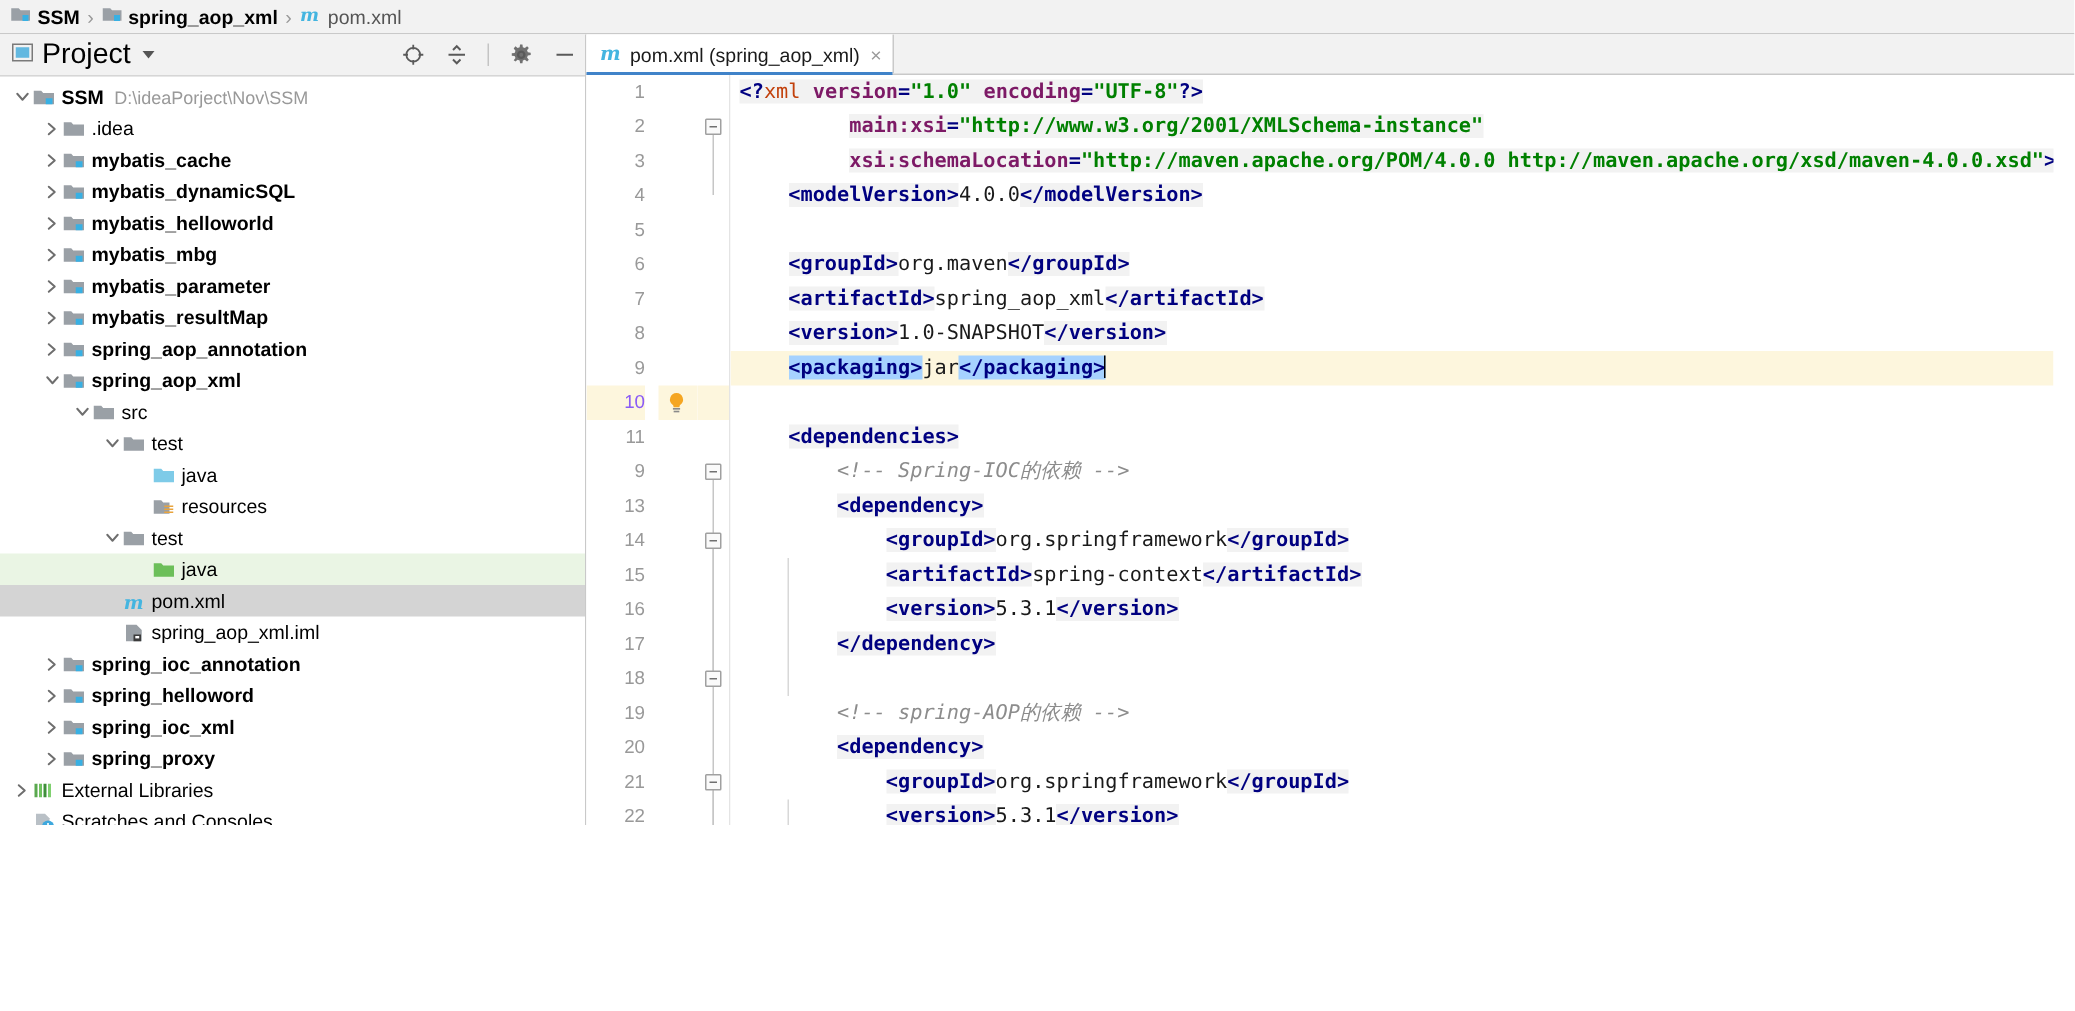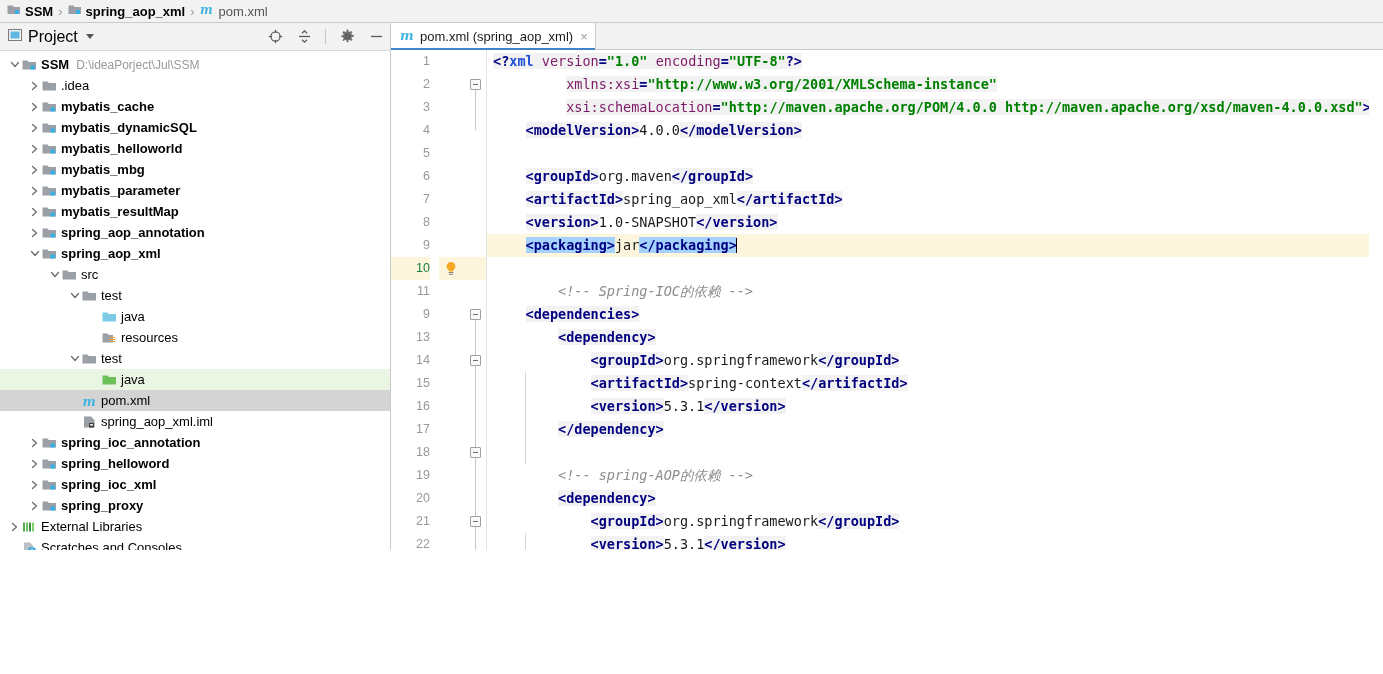--- a/index.html
+++ b/index.html
@@ -39,21 +39,21 @@
     border-right: 1px solid #c9c9c9;
   }
   .project-header {
     height: 28px; min-height: 28px;
     display: flex; align-items: center;
     background: #f2f2f2;
     border-bottom: 1px solid #d6d6d6;
     padding: 0 6px 0 8px;
   }
   .project-title { display: flex; align-items: center; gap: 6px; flex: 1; }
-  .project-title-label { font-size: 16px; }
+  .project-title-label { font-size: 19px; }
   .caret-down { width: 0; height: 0; border-left: 4px solid transparent; border-right: 4px solid transparent; border-top: 5px solid #555; margin-left: 2px;}
   .hdr-icons { display: flex; align-items: center; gap: 13px; }
   .hdr-icon { width: 16px; height: 16px; display: inline-flex; align-items: center; justify-content: center; cursor: default; }
   .hdr-sep { width: 1px; height: 15px; background: #c4c4c4; }
 
   .tree { flex: 1; overflow: hidden; padding-top: 3px; }
   .trow {
     height: 21px; display: flex; align-items: center;
     white-space: nowrap; font-size: 13px;
   }
@@ -115,30 +115,30 @@
 
   .ln, .grow, .frow, .cline {
     height: 23px; line-height: 23px;
     font-family: "DejaVu Sans Mono", monospace;
     font-size: 13.5px;
     white-space: pre;
   }
   .ln { font-family: "Liberation Sans", sans-serif; font-size: 12.5px; }
   .cline { padding-left: 6px; }
 
-  .ln.hl { background: #fdf6dd; color: #15803d; }
+  .ln.hl { background: #fdf6dd; color: #8b5cf6; }
   .grow.hl, .frow.hl { background: #fdf6dd; }
   .cline.hl { background: #fdf6dd; }
 
   
   .tag { color: #000080; font-weight: bold; }
-  .attr { color: #7d1a66; font-weight: normal; }
+  .attr { color: #7d1a66; font-weight: bold; }
   .str { color: #008000; font-weight: bold; }
   .pi  { color: #000080; font-weight: bold; }
-  .pi-name { color: #1d4ed8; font-weight: bold; }
+  .pi-name { color: #c2410c; font-weight: normal; }
   .txt { color: #1a1a1a; }
   .cmt { color: #8c8c8c; font-style: italic; }
   .tagbg { background: #f2f2f2; }
   .sel { background: #a6d2ff; }
   .caret { display: inline-block; width: 1px; height: 15px; background: #000; vertical-align: -3px; margin-left: -1px; }
 
   .foldmark {
     position: absolute; left: 5px; width: 11px; height: 11px;
     border: 1px solid #a0a0a0; background: #fafafa;
     display: flex; align-items: center; justify-content: center;
@@ -249,21 +249,21 @@
                 <path d="M1.5 2.5L5 6.5 8.5 2.5" fill="none" stroke="#6e6e6e" stroke-width="1.3" stroke-linecap="round" stroke-linejoin="round"></path>
               </svg>
             </span>
             <span class="ticon">
               <svg width="15" height="14" viewBox="0 0 15 14">
                 <path d="M0.5 2.5h5l1.3 1.5H14v7.5H0.5z" fill="#9aa0a6"></path>
                 <rect x="8.5" y="7.5" width="4.5" height="4" fill="#38b0e3"></rect>
               </svg>
             </span>
             <span class="tlabel bold">SSM</span>
-            <span class="tpath">D:\ideaPorject\Jul\SSM</span>
+            <span class="tpath">D:\ideaPorject\Nov\SSM</span>
           </div>
           <div class="trow">
             <span style="width: 28px; min-width: 28px;"></span>
             <span class="twist">
               <svg width="9" height="10" viewBox="0 0 9 10">
                 <path d="M2.5 1.5L6.5 5 2.5 8.5" fill="none" stroke="#6e6e6e" stroke-width="1.3" stroke-linecap="round" stroke-linejoin="round"></path>
               </svg>
             </span>
             <span class="ticon">
               <svg width="15" height="14" viewBox="0 0 15 14">
@@ -706,31 +706,31 @@
             </div>
             <div class="foldmark" style="top: 466px;">
               <i></i>
             </div>
             <div class="foldend" style="top: 558px;">
               <i></i>
             </div>
           </div>
         <div class="code-col" id="code-col">
             <div class="cline"><span class="tagbg"><span class="pi">&lt;?</span><span class="pi-name">xml</span> <span class="attr">version</span><span class="tag">=</span><span class="str">"1.0"</span> <span class="attr">encoding</span><span class="tag">=</span><span class="str">"UTF-8"</span><span class="pi">?&gt;</span></span></div>
-            <div class="cline">         <span class="tagbg"><span class="attr">xmlns:xsi</span><span class="tag">=</span><span class="str">"http://www.w3.org/2001/XMLSchema-instance"</span></span></div>
+            <div class="cline">         <span class="tagbg"><span class="attr">main:xsi</span><span class="tag">=</span><span class="str">"http://www.w3.org/2001/XMLSchema-instance"</span></span></div>
             <div class="cline">         <span class="tagbg"><span class="attr">xsi:schemaLocation</span><span class="tag">=</span><span class="str">"http://maven.apache.org/POM/4.0.0 http://maven.apache.org/xsd/maven-4.0.0.xsd"</span><span class="tag">&gt;</span></span></div>
             <div class="cline">    <span class="tagbg"><span class="tag">&lt;modelVersion&gt;</span></span><span class="txt">4.0.0</span><span class="tagbg"><span class="tag">&lt;/modelVersion&gt;</span></span></div>
             <div class="cline">&nbsp;</div>
             <div class="cline">    <span class="tagbg"><span class="tag">&lt;groupId&gt;</span></span><span class="txt">org.maven</span><span class="tagbg"><span class="tag">&lt;/groupId&gt;</span></span></div>
             <div class="cline">    <span class="tagbg"><span class="tag">&lt;artifactId&gt;</span></span><span class="txt">spring_aop_xml</span><span class="tagbg"><span class="tag">&lt;/artifactId&gt;</span></span></div>
             <div class="cline">    <span class="tagbg"><span class="tag">&lt;version&gt;</span></span><span class="txt">1.0-SNAPSHOT</span><span class="tagbg"><span class="tag">&lt;/version&gt;</span></span></div>
             <div class="cline hl">    <span class="sel"><span class="tag">&lt;packaging&gt;</span></span><span class="txt">jar</span><span class="sel"><span class="tag">&lt;/packaging&gt;</span></span><span class="caret"></span></div>
             <div class="cline">&nbsp;</div>
+            <div class="cline">    <span class="tagbg"><span class="tag">&lt;dependencies&gt;</span></span></div>
             <div class="cline">        <span class="cmt">&lt;!-- Spring-IOC的依赖 --&gt;</span></div>
-            <div class="cline">    <span class="tagbg"><span class="tag">&lt;dependencies&gt;</span></span></div>
             <div class="cline">        <span class="tagbg"><span class="tag">&lt;dependency&gt;</span></span></div>
             <div class="cline">            <span class="tagbg"><span class="tag">&lt;groupId&gt;</span></span><span class="txt">org.springframework</span><span class="tagbg"><span class="tag">&lt;/groupId&gt;</span></span></div>
             <div class="cline">            <span class="tagbg"><span class="tag">&lt;artifactId&gt;</span></span><span class="txt">spring-context</span><span class="tagbg"><span class="tag">&lt;/artifactId&gt;</span></span></div>
             <div class="cline">            <span class="tagbg"><span class="tag">&lt;version&gt;</span></span><span class="txt">5.3.1</span><span class="tagbg"><span class="tag">&lt;/version&gt;</span></span></div>
             <div class="cline">        <span class="tagbg"><span class="tag">&lt;/dependency&gt;</span></span></div>
             <div class="cline">&nbsp;</div>
             <div class="cline">        <span class="cmt">&lt;!-- spring-AOP的依赖 --&gt;</span></div>
             <div class="cline">        <span class="tagbg"><span class="tag">&lt;dependency&gt;</span></span></div>
             <div class="cline">            <span class="tagbg"><span class="tag">&lt;groupId&gt;</span></span><span class="txt">org.springframework</span><span class="tagbg"><span class="tag">&lt;/groupId&gt;</span></span></div>
             <div class="cline">            <span class="tagbg"><span class="tag">&lt;version&gt;</span></span><span class="txt">5.3.1</span><span class="tagbg"><span class="tag">&lt;/version&gt;</span></span></div>

